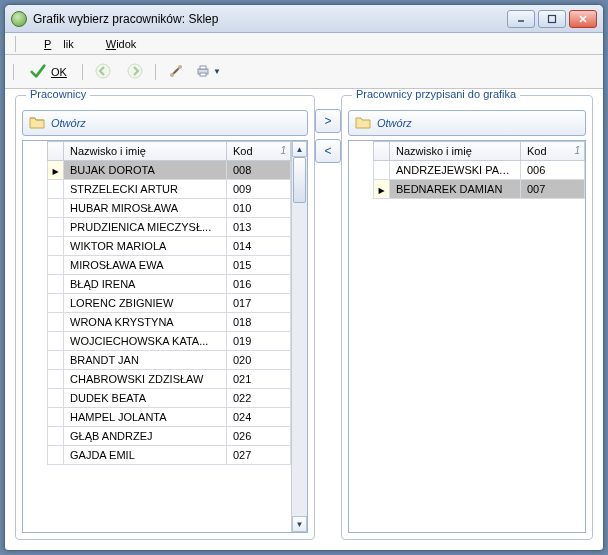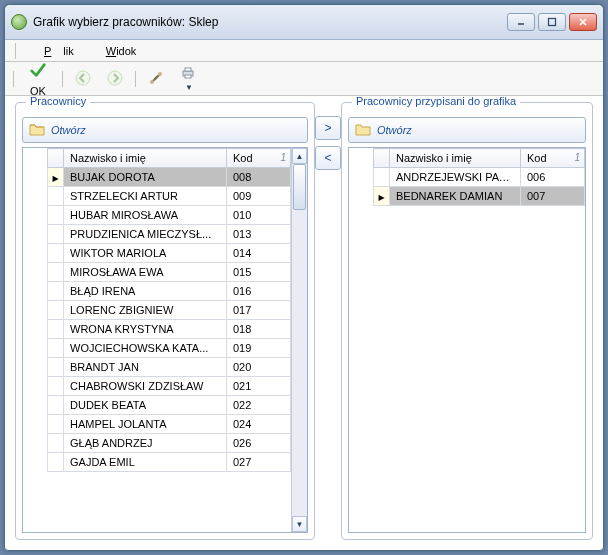--- a/index.html
+++ b/index.html
@@ -1,30 +1,30 @@
 <!DOCTYPE html>
 <html><head>
 <meta charset="utf-8">
 <style>
   * { box-sizing: border-box; font-family: Tahoma, Verdana, sans-serif; font-size: 11px; }
   body { margin: 0; background: #6b86a8; padding: 4px; }
   .window { width: 600px; height: 547px; background: #fff; border: 1px solid #4a6a8a; border-radius: 6px 6px 4px 4px; box-shadow: 0 0 4px rgba(0,0,0,0.3); overflow: hidden; display: flex; flex-direction: column; }
-  .titlebar { height: 35px; background: linear-gradient(#e8eef7,#cfd9ea); border-bottom: 1px solid #9fb2cc; display: flex; align-items: center; padding: 0 6px; }
+  .titlebar { height: 28px; background: linear-gradient(#e8eef7,#cfd9ea); border-bottom: 1px solid #9fb2cc; display: flex; align-items: center; padding: 0 6px; }
   .titlebar .app-icon { width: 16px; height: 16px; border-radius: 50%; background: radial-gradient(circle at 40% 35%, #cfe9b8, #5ea23a); border:1px solid #3e7a24; margin-right: 6px; }
   .titlebar .title { flex: 1; font-size: 12px; color: #000; }
   .titlebar .winbtns { display:flex; gap:3px; }
   .winbtn { width: 28px; height: 18px; border-radius: 3px; border:1px solid #8aa0bb; background: linear-gradient(#f4f7fb,#d0dcec); display:flex; align-items:center; justify-content:center; font-size:10px; color:#2c4462; cursor:pointer; }
   .winbtn.close { background: linear-gradient(#f7c9c1,#e2644f); border-color:#b23e2d; color:#fff; font-weight:bold; }
   .winbtn svg { width:10px; height:10px; }
   .menubar { height: 22px; border-bottom: 1px solid #c6c6c6; display:flex; align-items:center; padding: 0 8px; gap: 20px; background:#f7f7f7; }
   .menubar span { padding: 2px 6px; cursor:pointer; }
   .menubar span u { text-decoration: underline; }
   .sep-v { width:1px; height:16px; background:#c0c0c0; margin:0 2px; }
   .toolbar { height: 34px; border-bottom: 1px solid #c6c6c6; display:flex; align-items:center; padding: 0 6px; gap:4px; background:#f7f7f7; }
-  .tbtn { width:28px; height:26px; border:1px solid transparent; border-radius:3px; display:flex; align-items:center; justify-content:center; cursor:pointer;flex-direction:column; }
+  .tbtn { width:28px; height:26px; border:1px solid transparent; border-radius:3px; display:flex; align-items:center; justify-content:center; cursor:pointer; }
   .tbtn.ok { width:auto; padding:0 8px; gap:4px; }
   .tbtn.disabled { opacity:.45; cursor:default; }
 
   .body { flex:1; padding: 6px 10px 10px 10px; display:flex; overflow:hidden; }
   .group { border:1px solid #b8c4d6; border-radius:4px; position:relative; padding: 14px 6px 6px 6px; display:flex; flex-direction:column; }
   .group.left { width: 300px; }
   .group.right { flex:1; }
   .group .legend { position:absolute; top:-8px; left:10px; background:#fff; padding:0 4px; color:#1d4f9c; font-size:11px; }
 
   .panel-toolbar { height:26px; border:1px solid #9fb2cc; border-radius:3px; background:linear-gradient(#fdfefe,#e7edf7); display:flex; align-items:center; padding:12px 6px; gap:6px; margin-bottom:4px;font-style:italic; }

